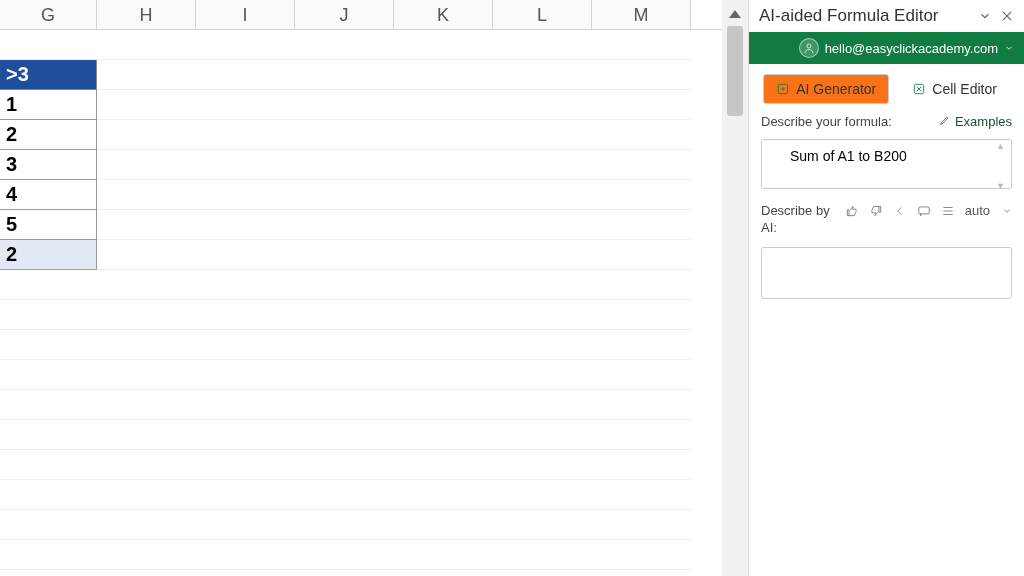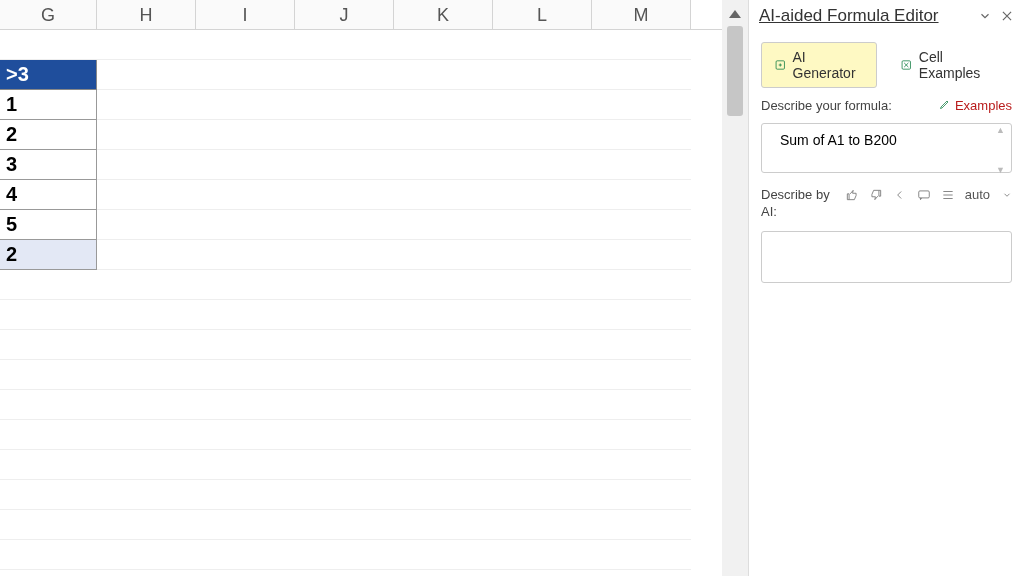--- a/index.html
+++ b/index.html
@@ -21,38 +21,38 @@
 .faint-row .cell { border-bottom: 1px solid #eee; border-right: none; }
 .faint-row .cell:first-child { border-bottom: 1px solid #eee; }
 
 
 .vscroll { width: 26px; background: #f1f1f1; display: flex; flex-direction: column; align-items: center; padding-top: 6px; }
 .vscroll .arrow { width: 0; height: 0; border-left: 6px solid transparent; border-right: 6px solid transparent; border-bottom: 8px solid #666; margin: 4px 0; }
 .vscroll .thumb { width: 16px; flex: 0 0 90px; background: #c6c6c6; border-radius: 3px; margin-top: 4px; }
 
 
 .panel { width: 276px; background: #fff; border-left: 1px solid #ddd; display: flex; flex-direction: column; }
-.panel-title-row { display: flex; align-items: center; padding: 6px 10px; font-size: 17px; color: #333; gap: 8px; text-decoration: underline; }
+.panel-title-row { display: flex; align-items: center; padding: 6px 10px; font-size: 17px; color: #333; gap: 8px; }
 .panel-title-row .spacer { flex: 1; }
 .panel-title-row .ico { color: #666; font-size: 14px; cursor: pointer; }
 
 .account-bar { background: #107c41; color: #fff; display: flex; justify-content: flex-end; align-items: center; padding: 6px 10px; font-size: 13px; gap: 6px; }
 .account-bar .avatar { width: 20px; height: 20px; border-radius: 50%; background: #fff3; display: flex; align-items: center; justify-content: center; font-size: 11px; border: 1px solid #fff8; }
 .account-bar .chev { font-size: 10px; }
 
 .panel-body { padding: 10px 12px; display: flex; flex-direction: column; gap: 10px; overflow-y: auto; }
 .tabs { display: flex; gap: 10px; justify-content: center; }
 .tab { display: flex; align-items: center; gap: 6px; padding: 6px 12px; font-size: 14px; border: 1px solid transparent; border-radius: 3px; cursor: pointer; color: #333; }
-.tab.active { background: #fef9c3; border-color: #ccc; }
+.tab.active { background: #f97316; border-color: #ccc; }
 .tab .ticon { width: 14px; height: 14px; }
 
 .label-row { display: flex; justify-content: space-between; align-items: center; font-size: 13px; color: #444; gap: 26px; }
-.examples { color: #b91c1c; display: flex; align-items: flex-start; gap: 4px; cursor: pointer; }
-
-.formula-input { border: 1px solid #ccc; border-radius: 3px; padding: 8px 18px; font-size: 14px; min-height: 48px; position: relative; background: #fff; resize: none; width: 100%; font-family: inherit; }
+.examples { color: #14532d; display: flex; align-items: flex-start; gap: 4px; cursor: pointer; }
+
+.formula-input { border: 1px solid #ccc; border-radius: 3px; padding: 8px 28px; font-size: 14px; min-height: 48px; position: relative; background: #fff; resize: none; width: 100%; font-family: inherit; }
 .scroll-hints { position: absolute; right: 2px; top: 2px; bottom: 2px; width: 14px; display: flex; flex-direction: column; justify-content: space-between; color: #bbb; font-size: 9px; }
 
 .input-wrap { position: relative; }
 
 .submit-btn { border: 1px solid #ccc; border-radius: 3px; padding: 8px 10px; display: flex; align-items: center; gap: 10px; font-size: 14px; background: #f7f7f7; cursor: pointer; }
 .submit-btn .send-ico { color: #107c41; }
 
 .gen-row { display: flex; align-items: flex-start; gap: 10px; font-size: 13px; color: #444; }
 .gen-label { line-height: 1.3; }
 .gen-actions { display: flex; gap: 10px; align-items: center; color: #777; margin-left: auto; }
@@ -257,36 +257,50 @@
           <path d="M6 9l6 6 6-6" fill="none" stroke="#666" stroke-width="2"></path>
         </svg>
     </span>
     <span class="ico">
       <svg width="14" height="14" viewBox="0 0 24 24">
           <path d="M5 5l14 14M19 5L5 19" stroke="#666" stroke-width="2"></path>
         </svg>
     </span>
   </div>
 
+  <div class="account-bar">
+    <span class="avatar">
+      <svg width="12" height="12" viewBox="0 0 24 24">
+          <circle cx="12" cy="8" r="4" fill="none" stroke="#fff" stroke-width="1.5"></circle>
+          <path d="M4 22c0-4 4-7 8-7s8 3 8 7" fill="none" stroke="#fff" stroke-width="1.5"></path>
+        </svg>
+    </span>
+    <span>hello@easyclickacademy.com</span>
+    <span class="chev">
+      <svg width="10" height="10" viewBox="0 0 24 24">
+          <path d="M6 9l6 6 6-6" fill="none" stroke="#fff" stroke-width="2"></path>
+        </svg>
+    </span>
+  </div>
 
   <div class="panel-body">
     <div class="tabs">
       <div class="tab active">
         <svg class="ticon" viewBox="0 0 24 24">
             <rect x="4" y="4" width="16" height="16" rx="2" fill="none" stroke="#107c41" stroke-width="1.5"></rect>
             <path d="M9 12h6M12 9v6" stroke="#107c41" stroke-width="1.5"></path>
           </svg>
         <span>AI Generator</span>
       </div>
       <div class="tab">
         <svg class="ticon" viewBox="0 0 24 24">
             <rect x="4" y="4" width="16" height="16" rx="2" fill="none" stroke="#107c41" stroke-width="1.5"></rect>
             <path d="M8 8l8 8M16 8l-8 8" stroke="#107c41" stroke-width="1.5"></path>
           </svg>
-        <span>Cell Examples</span>
+        <span>Cell Editor</span>
       </div>
     </div>
 
     <div class="label-row">
       <span>Describe your formula:</span>
       <span class="examples">
         <svg width="12" height="12" viewBox="0 0 24 24">
             <path d="M3 21l3-1 12-12-2-2L4 18l-1 3z" fill="none" stroke="#107c41" stroke-width="1.5"></path>
           </svg>
         <span>Examples</span>

